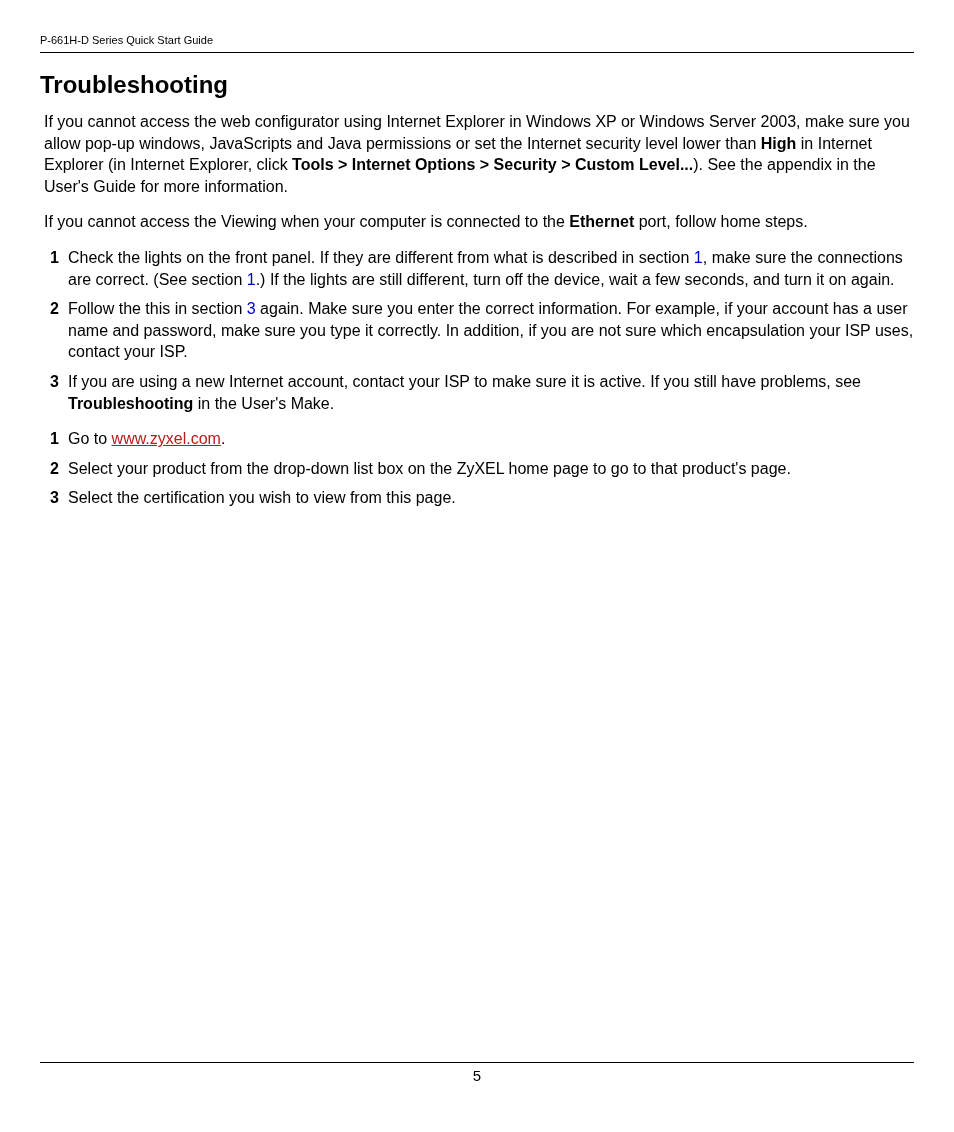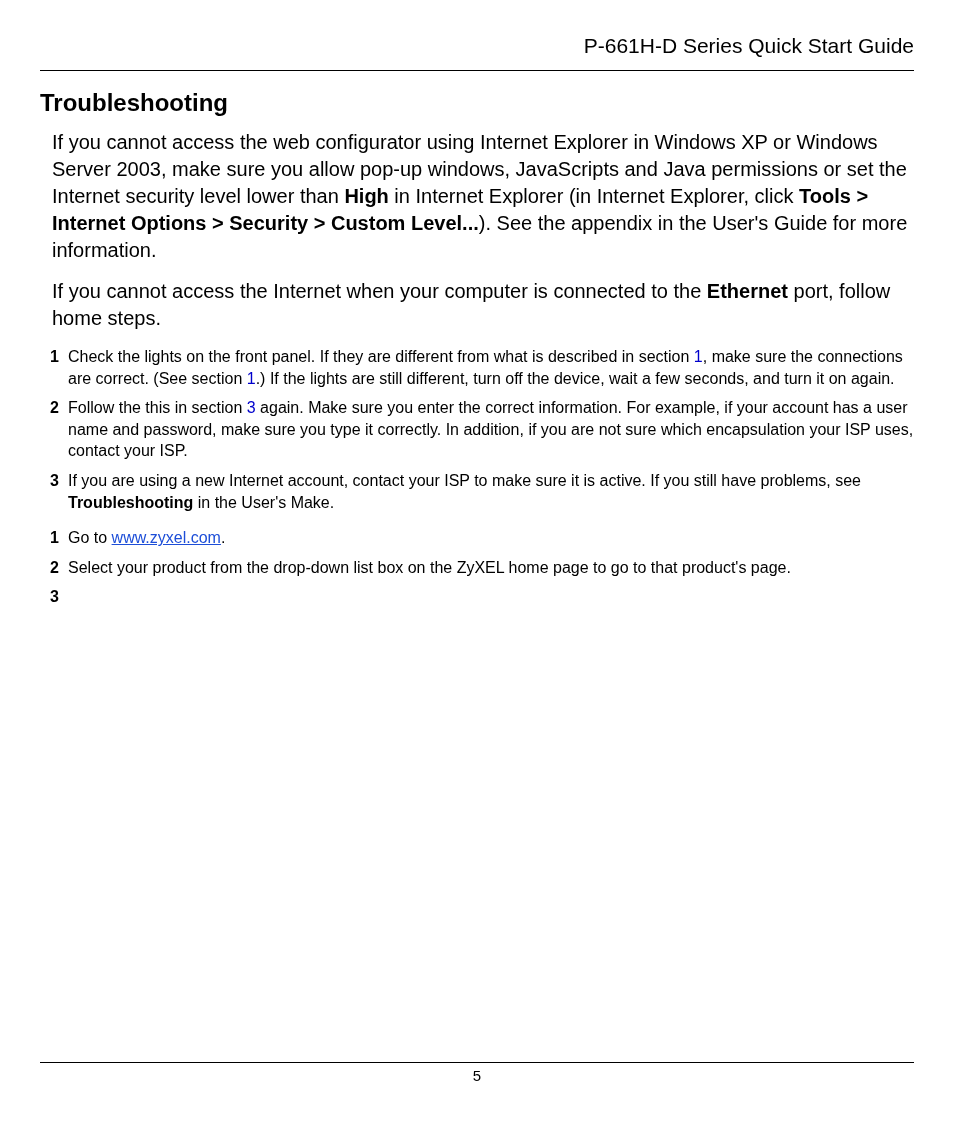--- a/index.html
+++ b/index.html
@@ -10,41 +10,41 @@
     color: #000;
   }
   .page {
     width: 954px;
     height: 1132px;
     box-sizing: border-box;
     padding: 34px 40px 0 40px;
     position: relative;
   }
   .header-title {
-    text-align: right;
-    font-size: 21px;
-    margin-bottom: 12px;
+    text-align: left;
+    font-size: 11px;
+    margin-bottom: 6px;
   }
   .rule {
     border: none;
     border-top: 1px solid #000;
     margin: 0;
   }
   h2.section-heading {
     font-size: 24px;
     font-weight: bold;
     margin: 18px 0 12px 0;
   }
   p.body-text {
-    font-size: 20px;
+    font-size: 16px;
     line-height: 1.35;
-    margin: 0 0 14px 12px;
+    margin: 0 0 14px 4px;
   }
   .bold { font-weight: bold; }
-  .link { color: #1d4ed8; text-decoration: underline; }
+  .link { color: #b91c1c; text-decoration: underline; }
   .xref { color: #0000cc; }
   ol.num-list {
     list-style: none;
     padding: 0;
     margin: 0 0 14px 0;
   }
   ol.num-list > li {
     font-size: 16px;
     line-height: 1.35;
     padding-left: 28px;
@@ -76,21 +76,21 @@
   <div class="header-title">P-661H-D Series Quick Start Guide</div>
   <hr class="rule">
 
   <h2 class="section-heading">Troubleshooting</h2>
 
   <p class="body-text">
     <span>If you cannot access the web configurator using Internet Explorer in Windows XP or Windows Server 2003, make sure you allow pop-up windows, JavaScripts and Java permissions or set the Internet security level lower than </span><span class="bold">High</span><span> in Internet Explorer (in Internet Explorer, click </span><span class="bold">Tools &gt; Internet Options &gt; Security &gt; Custom Level...</span><span>). See the appendix in the User's Guide for more information.</span>
   </p>
 
   <p class="body-text">
-    <span>If you cannot access the Internet when your computer is connected to the </span><span class="bold">Ethernet</span><span> port, follow home steps.</span>
+    <span>If you cannot access the Viewing when your computer is connected to the </span><span class="bold">Ethernet</span><span> port, follow home steps.</span>
   </p>
 
   <ol class="num-list">
     <li>
       <span class="num">1</span>
       <span>Check the lights on the front panel. If they are different from what is described in section </span><span class="xref">1</span><span>, make sure the connections are correct. (See section </span><span class="xref">1</span><span>.) If the lights are still different, turn off the device, wait a few seconds, and turn it on again.</span>
     </li>
     <li>
       <span class="num">2</span>
       <span>Follow the this in section </span><span class="xref">3</span><span> again. Make sure you enter the correct information. For example, if your account has a user name and password, make sure you type it correctly. In addition, if you are not sure which encapsulation your ISP uses, contact your ISP.</span>
@@ -106,20 +106,21 @@
     <li>
       <span class="num">1</span>
       <span>Go to </span><span class="link">www.zyxel.com</span><span>.</span>
     </li>
     <li>
       <span class="num">2</span>
       <span>Select your product from the drop-down list box on the ZyXEL home page to go to that product's page.</span>
     </li>
     <li>
       <span class="num">3</span>
+      <span>Select the certification you wish to view from this page.</span>
     </li>
   </ol>
 
   <div class="footer">
     <hr class="rule">
     <div class="pagenum">5</div>
   </div>
 
 </div>
 

